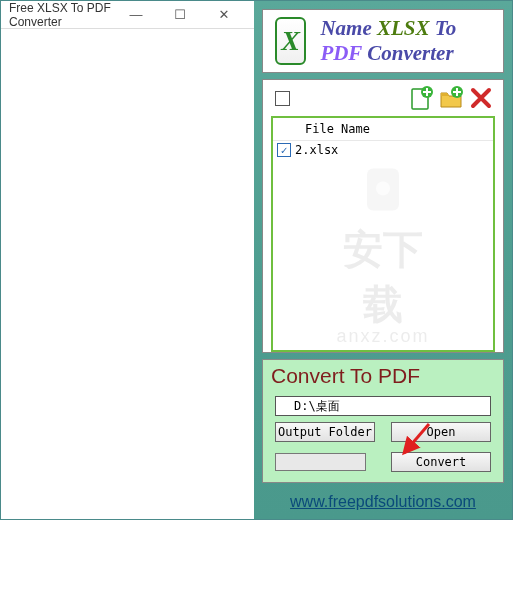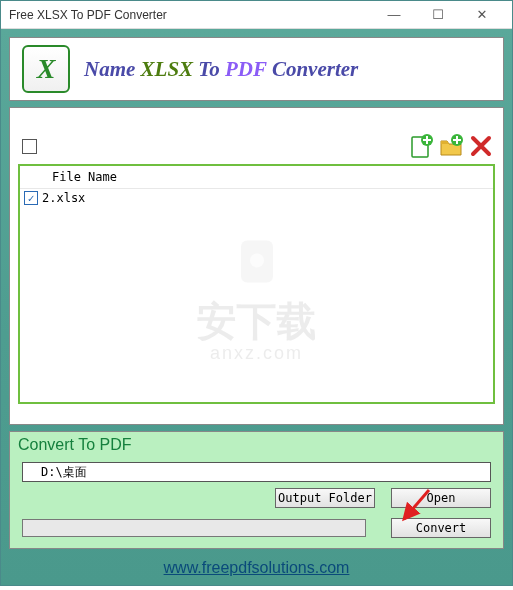--- a/index.html
+++ b/index.html
@@ -5,24 +5,24 @@
 * { box-sizing: border-box; margin: 0; padding: 0; }
 body {
   font-family: "Segoe UI", Tahoma, sans-serif;
   background: #fff;
   width: 513px;
   height: 590px;
   overflow: hidden;
 }
 .window {
   width: 513px;
-  height: 586px;
+  height: 520px;
   border: 1px solid #4a8a8a;
   display: flex;
-  flex-direction: column;
+  flex-direction: row;
 }
 .titlebar {
   height: 28px;
   background: #fff;
   display: flex;
   align-items: center;
   padding: 0 8px;
   border-bottom: 1px solid #ddd;
   font-size: 12px;
   color: #333;
@@ -83,21 +83,21 @@
   font-family: Georgia, 'Times New Roman', serif;
 }
 .app-title .green { color: #4d7c0f; }
 .app-title .red { color: #8b5cf6; }
 .file-panel {
   background: #fff;
   border: 1px solid #888;
   flex: 1;
   display: flex;
   flex-direction: column;
-  padding: 20px 8px;
+  padding: 0 8px;
 }
 .file-toolbar {
   height: 36px;
   display: flex;
   align-items: center;
 }
 .select-all-chk {
   width: 15px;
   height: 15px;
   border: 1px solid #555;
@@ -160,22 +160,22 @@
   color: #999;
 }
 .watermark .wm-main { font-size: 40px; font-weight: bold; }
 .watermark .wm-sub { font-size: 18px; margin-top: -6px; letter-spacing: 2px; }
 .convert-panel {
   background: #baf0c0;
   border: 1px solid #888;
   padding: 4px 12px 10px 12px;
 }
 .fieldset-label {
-  font-size: 16px;
-  color: #15803d;
+  font-size: 21px;
+  color: #7f1d1d;
   margin-bottom: 8px;
   margin-left: -4px;
 }
 .path-row {
   display: flex;
   margin-bottom: 6px;
 }
 .path-input {
   flex: 1;
   height: 20px;

